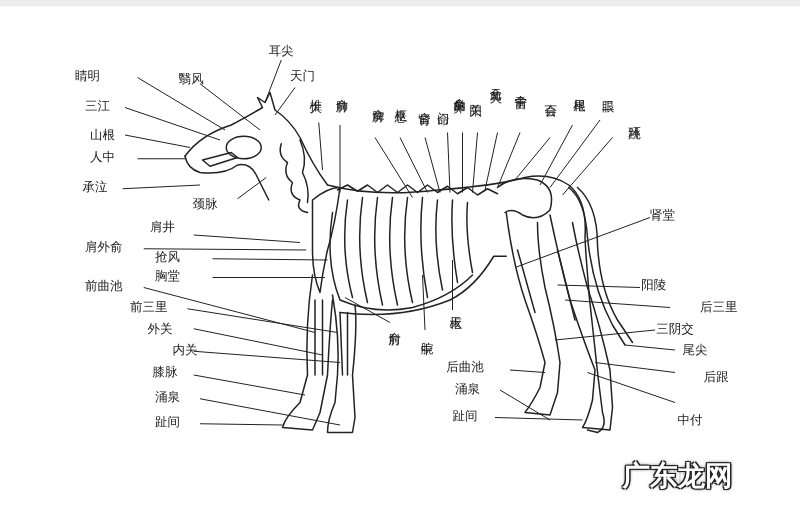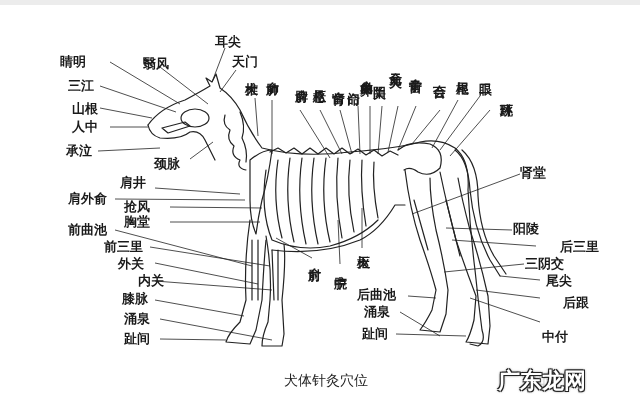--- a/index.html
+++ b/index.html
@@ -1,20 +1,20 @@
 <!DOCTYPE html>
 <html><head>
 <meta charset="utf-8">
 <style>
   html,body{margin:0;padding:0;background:#fff;}
   body{width:640px;height:412px;position:relative;overflow:hidden;font-family:"DejaVu Serif","Liberation Serif",serif;color:#1a1a1a;}
   .topbar{position:absolute;left:0;top:0;width:640px;height:5px;background:#ececec;}
   .stage{position:absolute;left:0;top:0;width:640px;height:412px;}
   svg.art{position:absolute;left:0;top:0;}
-  .lbl{position:absolute;font-size:13px;line-height:14px;white-space:nowrap;color:#1a1a1a;font-weight:bold;letter-spacing:0;}
+  .lbl{position:absolute;font-size:10px;line-height:14px;white-space:nowrap;color:#1a1a1a;font-weight:normal;letter-spacing:0;}
   .v{writing-mode:vertical-rl;text-orientation:upright;line-height:14px;letter-spacing:-1px;}
   .caption{position:absolute;left:284px;top:372px;font-size:14px;color:#222;}
   .wm{position:absolute;left:498px;top:366px;font-size:22px;font-weight:bold;color:#fff;font-family:"DejaVu Sans",sans-serif;
       text-shadow:-1px -1px 0 #222,1px -1px 0 #222,-1px 1px 0 #222,1px 1px 0 #222,0 0 3px #000;}
   .wm-ghost{position:absolute;left:486px;top:370px;font-size:16px;color:#d6d6d6;font-family:"DejaVu Sans",sans-serif;margin-left:44px;}
 </style>
 </head>
 <body>
 
 <div class="topbar"></div>
@@ -157,16 +157,15 @@
   <div class="lbl" style="left:362px;top:327px">趾间</div>
 
   <div class="lbl" style="left:520px;top:166px">肾堂</div>
   <div class="lbl" style="left:513px;top:222px">阳陵</div>
   <div class="lbl" style="left:560px;top:240px">后三里</div>
   <div class="lbl" style="left:525px;top:257px">三阴交</div>
   <div class="lbl" style="left:546px;top:274px">尾尖</div>
   <div class="lbl" style="left:563px;top:296px">后跟</div>
   <div class="lbl" style="left:542px;top:330px">中付</div>
 
-  <div class="caption">犬体针灸穴位</div>
   <div class="wm-ghost">知乎</div>
   <div class="wm">广东龙网</div>
 </div>
 
 </body></html>

